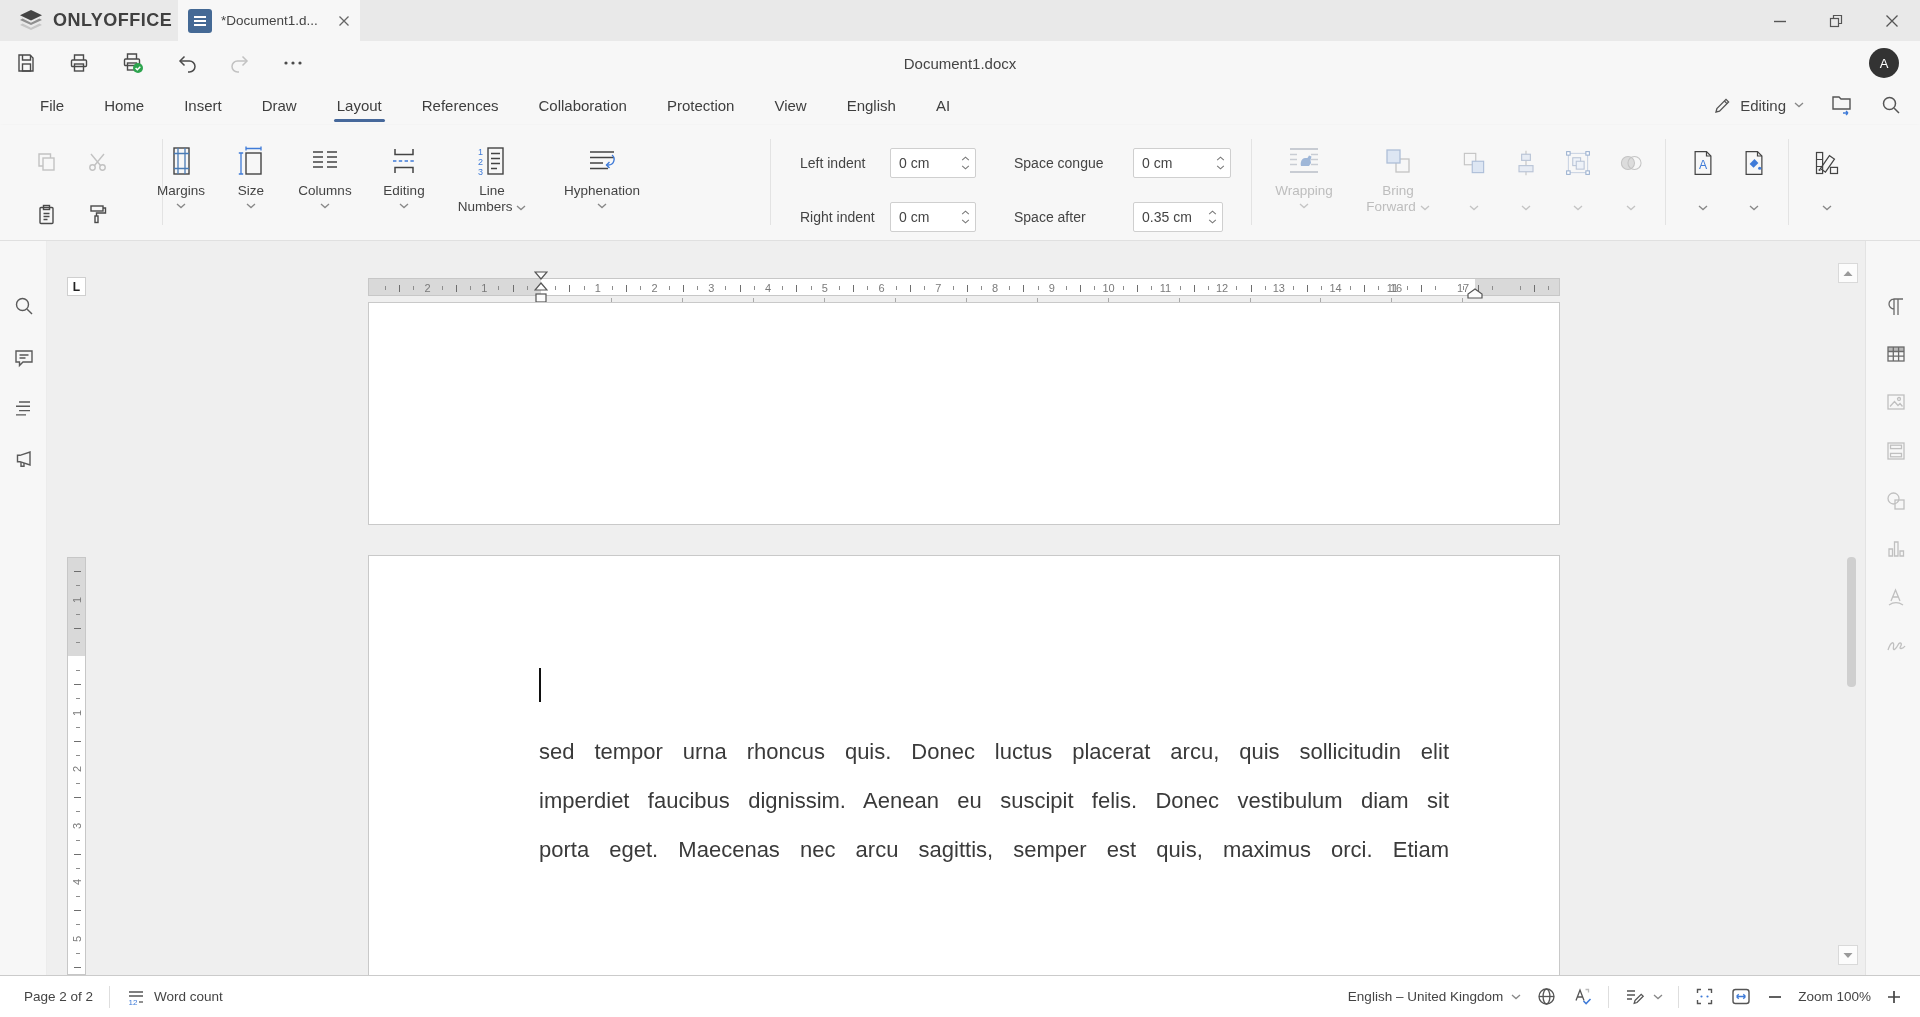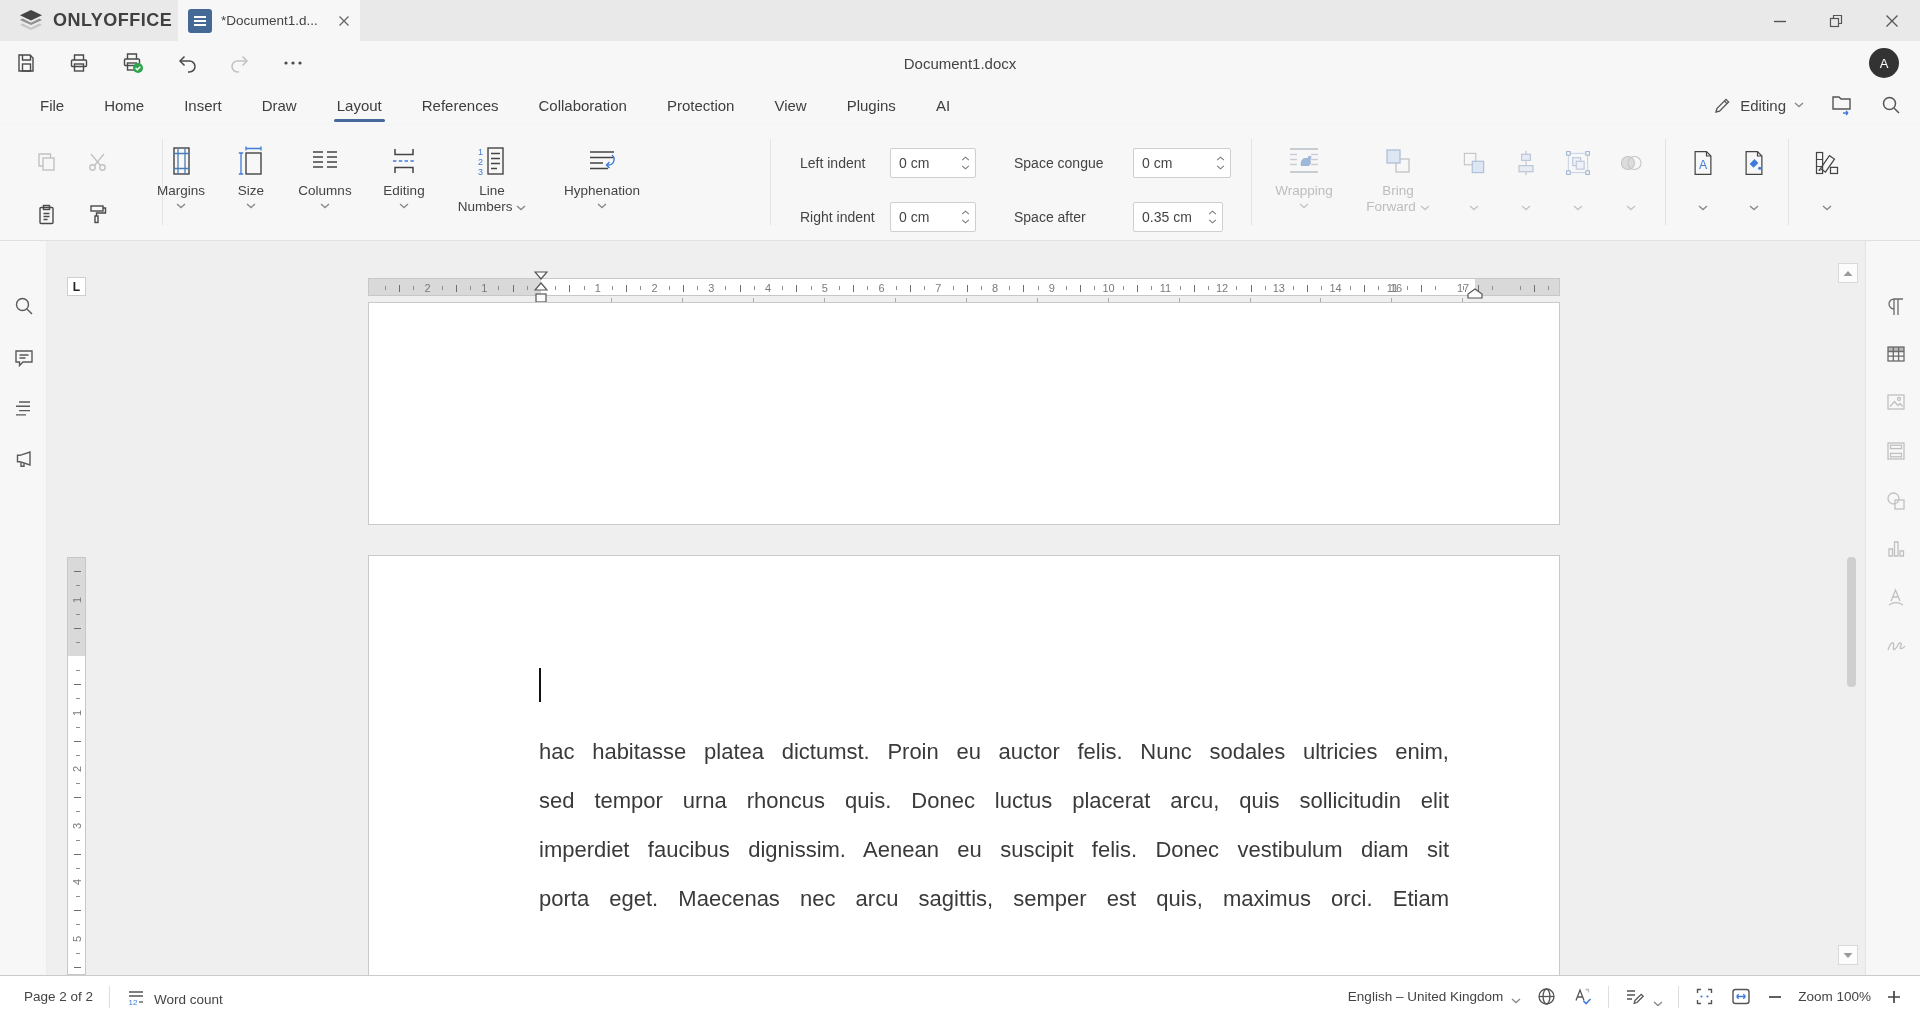--- a/index.html
+++ b/index.html
@@ -82,21 +82,21 @@
   .doc-line{height:49px;line-height:49px;text-align:justify;text-align-last:justify;white-space:normal;cursor:text}
   #scroll-up,#scroll-down{position:absolute;left:1791px;width:20px;height:20px;background:#fcfcfc;border:1px solid #d9d9d9;display:flex;align-items:center;justify-content:center;color:#9a9a9a;cursor:pointer}
   #scroll-up{top:22px}
   #scroll-down{top:704px}
   #scroll-thumb{position:absolute;left:1800px;top:316px;width:9px;height:130px;background:#cfcfcf;border-radius:4px;cursor:grab}
 
   
   #statusbar{position:absolute;left:0;top:975px;width:1920px;height:42px;background:#fff;border-top:1px solid #cbcbcb;font-size:13.5px;color:#444}
   #sb-left{position:absolute;left:24px;top:0;height:100%;display:flex;align-items:center;gap:16px}
   #sb-right{position:absolute;right:18px;top:0;height:100%;display:flex;align-items:center;gap:15px}
-  .sb-item{display:flex;align-items:flex-end;gap:8px;cursor:pointer;color:#444}
+  .sb-item{display:flex;align-items:center;gap:8px;cursor:pointer;color:#444}
   .sb-divider{width:1px;height:22px;background:#dedede}
 </style>
 </head>
 <body>
 
 <div id="app">
 
   <div id="titlebar">
     <div id="logo">
       <span>
@@ -195,21 +195,21 @@
     <div id="menu-tabs">
         <div class="menu-tab">File</div>
         <div class="menu-tab">Home</div>
         <div class="menu-tab">Insert</div>
         <div class="menu-tab">Draw</div>
         <div class="menu-tab active">Layout</div>
         <div class="menu-tab">References</div>
         <div class="menu-tab">Collaboration</div>
         <div class="menu-tab">Protection</div>
         <div class="menu-tab">View</div>
-        <div class="menu-tab">Plugins</div>
+        <div class="menu-tab">English</div>
         <div class="menu-tab">AI</div>
       </div>
     <div id="menu-right">
       <div class="mode-btn">
         <span>
             <svg width="19" height="19" viewBox="0 0 19 19" fill="none" stroke="#555" stroke-width="1.3">
               <path d="M3 16l.9-3.5L13 3.4l2.6 2.6-9.1 9.1L3 16z"></path>
               <path d="M11.4 5l2.6 2.6"></path>
             </svg>
           </span>
@@ -669,21 +669,20 @@
         <div class="vtick" style="top: 309.875px;"></div>
         <div class="vtick" style="top: 338.125px;"></div>
         <div class="vtick half" style="top: 352.25px;"></div>
         <div class="vtick" style="top: 366.375px;"></div>
         <div class="vtick" style="top: 394.625px;"></div>
         <div class="vtick half" style="top: 408.75px;"></div>
       </div>
 
     <div id="caret"></div>
     <div id="doc-paragraph">
-        <div class="doc-line">hac habitasse platea dictumst. Proin eu auctor felis. Nunc sodales ultricies enim,</div>
         <div class="doc-line">sed tempor urna rhoncus quis. Donec luctus placerat arcu, quis sollicitudin elit</div>
         <div class="doc-line">imperdiet faucibus dignissim. Aenean eu suscipit felis. Donec vestibulum diam sit</div>
         <div class="doc-line">porta eget. Maecenas nec arcu sagittis, semper est quis, maximus orci. Etiam</div>
       </div>
 
     <div id="scroll-up">
         <svg width="10" height="7" viewBox="0 0 10 7">
           <polygon points="5,1 9.5,6 0.5,6" fill="#9a9a9a"></polygon>
         </svg>
       </div>

